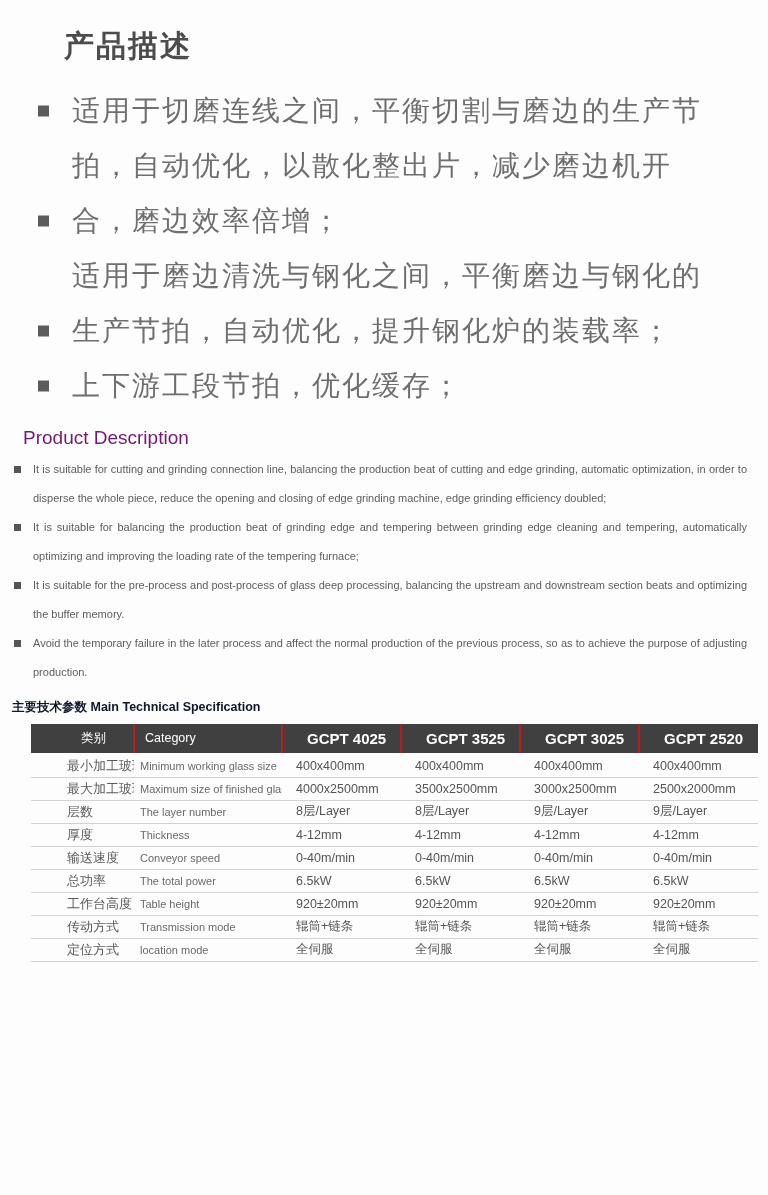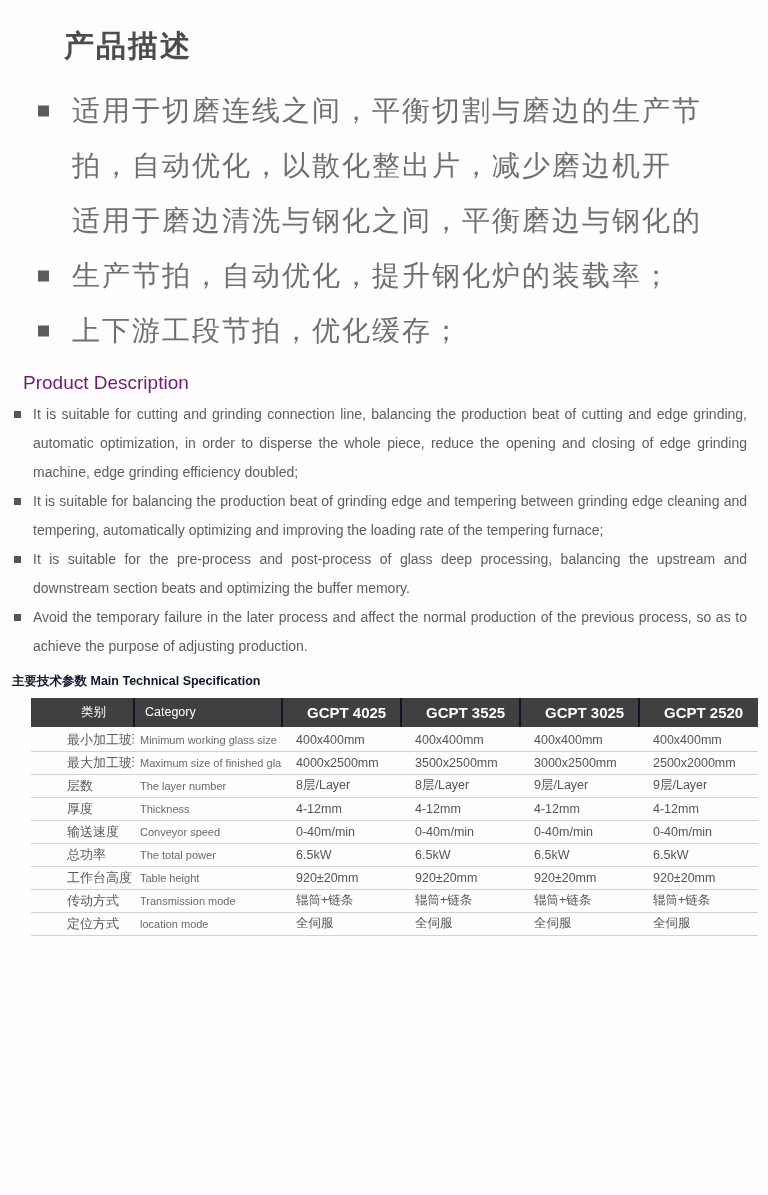--- a/index.html
+++ b/index.html
@@ -50,21 +50,21 @@
   
   .en-title {
     margin: 14px 0 6px 23px;
     font-size: 19px;
     font-weight: normal;
     color: #701a75;
   }
   .en-bullets { margin-left: 33px; width: 714px; list-style: none; }
   .en-bullet {
     position: relative;
-    font-size: 14px;
+    font-size: 11px;
     line-height: 29px;
     text-align: justify;
     color: #5d5d5d;
   }
   .en-bullet-sq {
     position: absolute;
     left: -19px;
     top: 11px;
     width: 7px;
     height: 7px;
@@ -87,21 +87,21 @@
   table.spec th {
     background: #404040;
     color: #fff;
     height: 30px;
     text-align: left;
     font-weight: normal;
     font-size: 12.5px;
     padding-left: 10px;
     border-bottom: 3px solid #fdfdfd;
   }
-  table.spec th + th { border-left: 2px solid #0f172a; }
+  table.spec th + th { border-left: 2px solid #b91c1c; }
   table.spec th.model { font-weight: bold; font-size: 15px; padding-left: 24px; }
   table.spec th.c-zh { padding-left: 50px; }
   table.spec col.w-zh { width: 103px; }
   table.spec col.w-cat { width: 148px; }
   table.spec col.w-m { width: 119px; }
   table.spec td {
     height: 23px;
     border-bottom: 1px solid #d2d2d2;
     white-space: nowrap;
     overflow: hidden;
@@ -119,20 +119,24 @@
 
   <div class="zh-lines">
     <div class="zh-line">
       <span class="zh-bullet"></span>
       <span>适用于切磨连线之间，平衡切割与磨边的生产节</span>
     </div>
     <div class="zh-line">
       <span>拍，自动优化，以散化整出片，减少磨边机开</span>
     </div>
     <div class="zh-line">
+      <span class="zh-bullet"></span>
+      <span>合，磨边效率倍增；</span>
+    </div>
+    <div class="zh-line">
       <span>适用于磨边清洗与钢化之间，平衡磨边与钢化的</span>
     </div>
     <div class="zh-line">
       <span class="zh-bullet"></span>
       <span>生产节拍，自动优化，提升钢化炉的装载率；</span>
     </div>
     <div class="zh-line">
       <span class="zh-bullet"></span>
       <span>上下游工段节拍，优化缓存；</span>
     </div>

